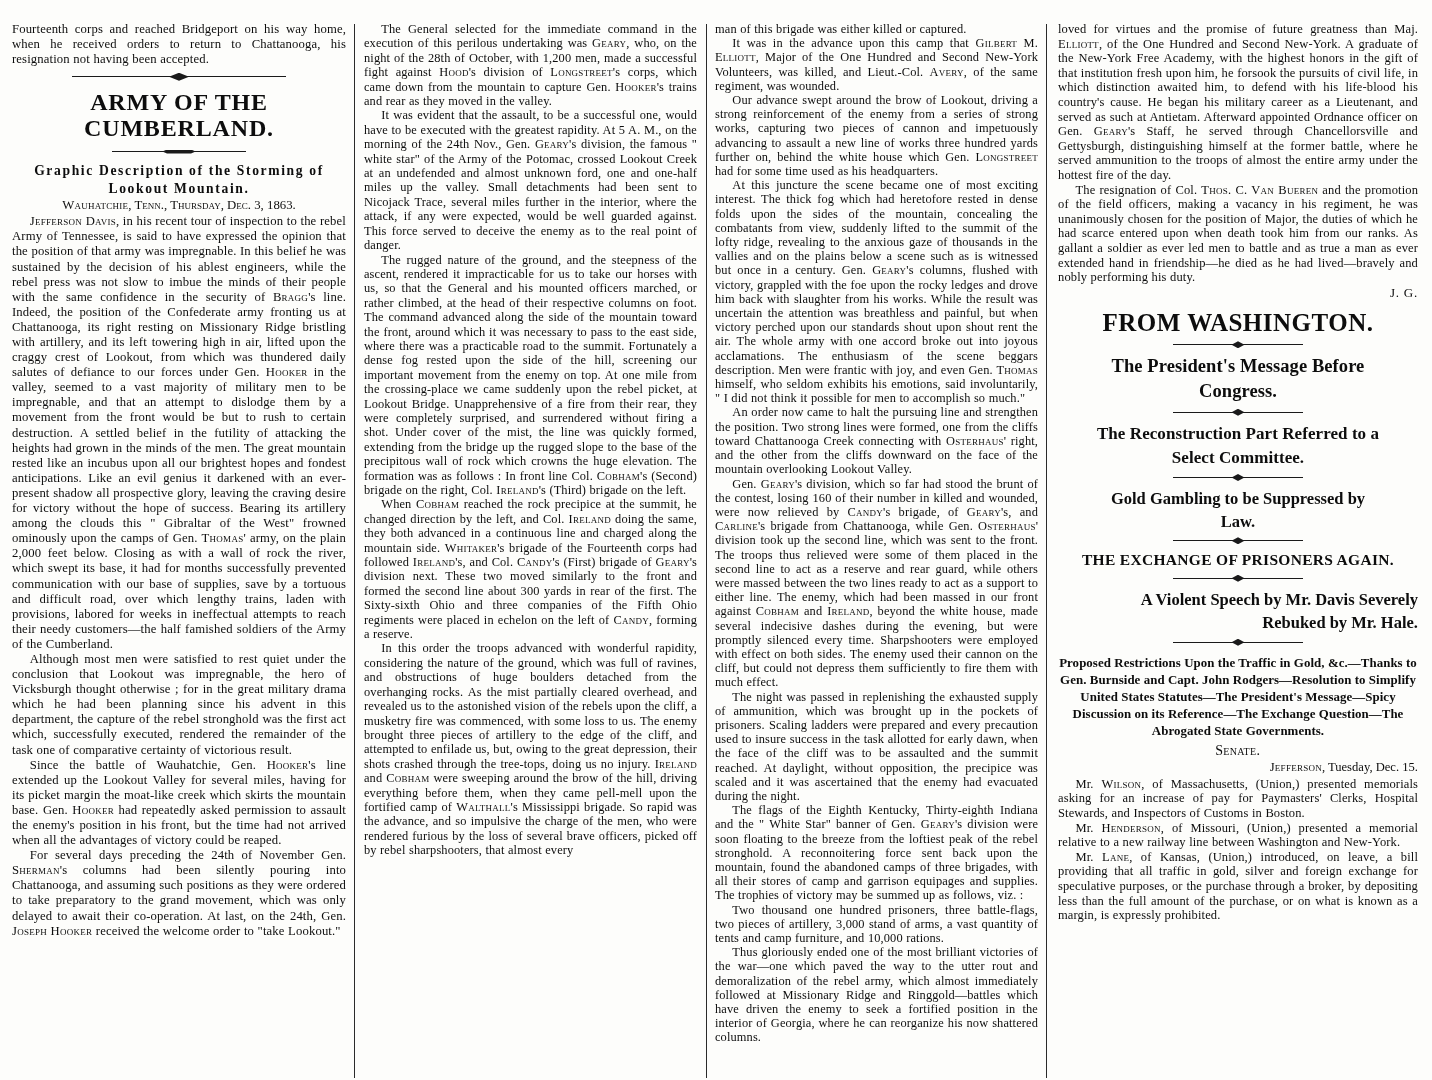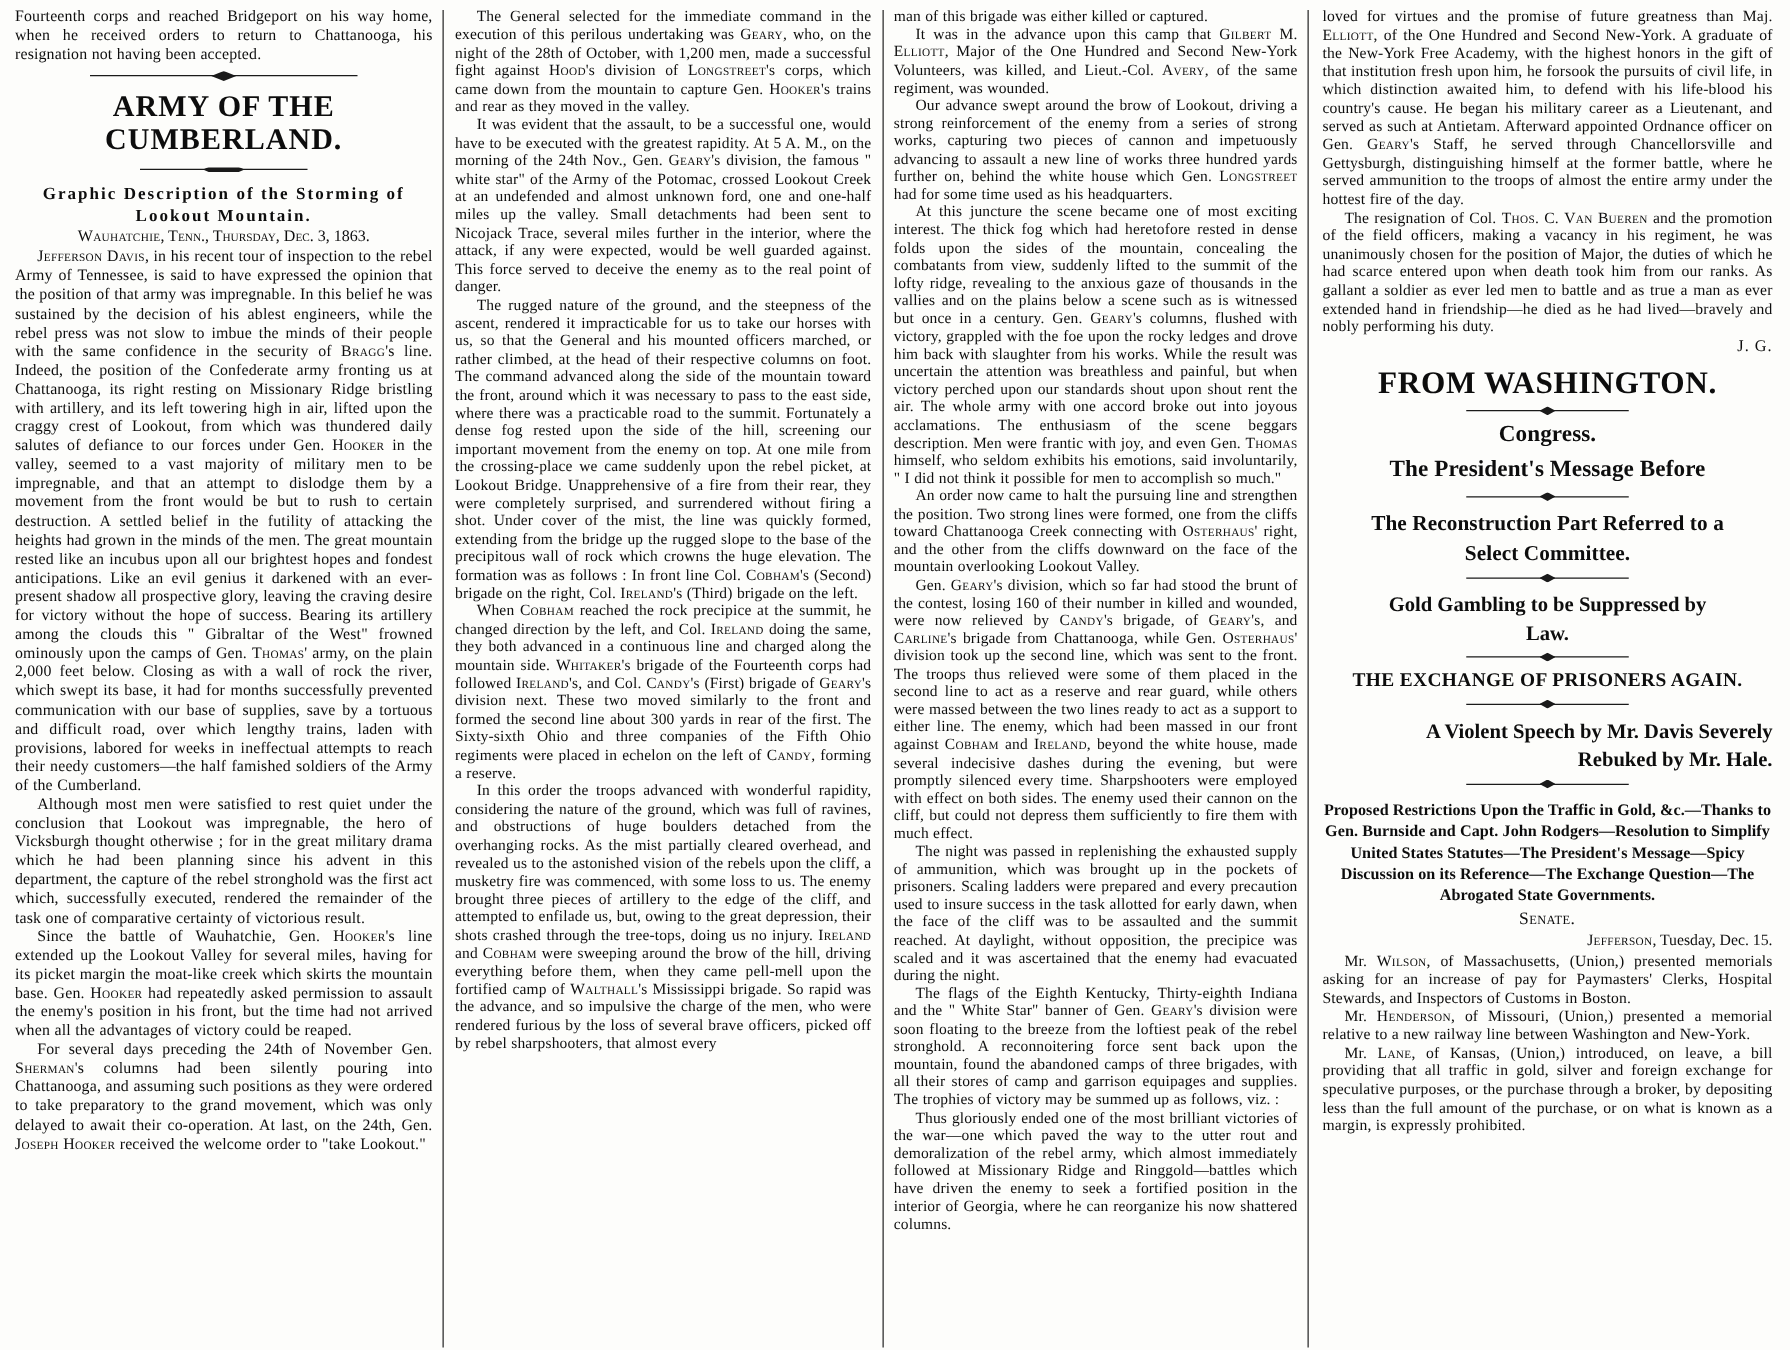--- a/index.html
+++ b/index.html
@@ -15,21 +15,21 @@
     background: #fdfdfb;
     overflow: hidden;
     font-family: "Liberation Serif", "DejaVu Serif", serif;
     color: #0d0d0d;
   }
   .columns {
     display: flex;
     width: 1432px;
     height: 1080px;
     box-sizing: border-box;
-    padding: 6px 4px 0 4px;
+    padding: 22px 4px 0 4px;
   }
   .col {
     box-sizing: border-box;
     position: relative;
     overflow: hidden;
   }
   .col-1 { width: 350px; padding: 0 8px 0 8px; }
   .col-2 { width: 352px; padding: 0 9px 0 10px; }
   .col-3 { width: 340px; padding: 0 8px 0 9px; }
   .col-4 { width: 382px; padding: 0 10px 0 12px; }
@@ -243,37 +243,38 @@
 
     <div class="col col-3">
       <p class="noind">man of this brigade was either killed or captured.</p>
       <p>It was in the advance upon this camp that <span class="sc">Gilbert</span> M. <span class="sc">Elliott</span>, Major of the One Hundred and Second New-York Volunteers, was killed, and Lieut.-Col. <span class="sc">Avery</span>, of the same regiment, was wounded.</p>
       <p>Our advance swept around the brow of Lookout, driving a strong reinforcement of the enemy from a series of strong works, capturing two pieces of cannon and impetuously advancing to assault a new line of works three hundred yards further on, behind the white house which Gen. <span class="sc">Longstreet</span> had for some time used as his headquarters.</p>
       <p>At this juncture the scene became one of most exciting interest. The thick fog which had heretofore rested in dense folds upon the sides of the mountain, concealing the combatants from view, suddenly lifted to the summit of the lofty ridge, revealing to the anxious gaze of thousands in the vallies and on the plains below a scene such as is witnessed but once in a century. Gen. <span class="sc">Geary</span>'s columns, flushed with victory, grappled with the foe upon the rocky ledges and drove him back with slaughter from his works. While the result was uncertain the attention was breathless and painful, but when victory perched upon our standards shout upon shout rent the air. The whole army with one accord broke out into joyous acclamations. The enthusiasm of the scene beggars description. Men were frantic with joy, and even Gen. <span class="sc">Thomas</span> himself, who seldom exhibits his emotions, said involuntarily, " I did not think it possible for men to accomplish so much."</p>
       <p>An order now came to halt the pursuing line and strengthen the position. Two strong lines were formed, one from the cliffs toward Chattanooga Creek connecting with <span class="sc">Osterhaus</span>' right, and the other from the cliffs downward on the face of the mountain overlooking Lookout Valley.</p>
       <p>Gen. <span class="sc">Geary</span>'s division, which so far had stood the brunt of the contest, losing 160 of their number in killed and wounded, were now relieved by <span class="sc">Candy</span>'s brigade, of <span class="sc">Geary</span>'s, and <span class="sc">Carline</span>'s brigade from Chattanooga, while Gen. <span class="sc">Osterhaus</span>' division took up the second line, which was sent to the front. The troops thus relieved were some of them placed in the second line to act as a reserve and rear guard, while others were massed between the two lines ready to act as a support to either line. The enemy, which had been massed in our front against <span class="sc">Cobham</span> and <span class="sc">Ireland</span>, beyond the white house, made several indecisive dashes during the evening, but were promptly silenced every time. Sharpshooters were employed with effect on both sides. The enemy used their cannon on the cliff, but could not depress them sufficiently to fire them with much effect.</p>
       <p>The night was passed in replenishing the exhausted supply of ammunition, which was brought up in the pockets of prisoners. Scaling ladders were prepared and every precaution used to insure success in the task allotted for early dawn, when the face of the cliff was to be assaulted and the summit reached. At daylight, without opposition, the precipice was scaled and it was ascertained that the enemy had evacuated during the night.</p>
       <p>The flags of the Eighth Kentucky, Thirty-eighth Indiana and the " White Star" banner of Gen. <span class="sc">Geary</span>'s division were soon floating to the breeze from the loftiest peak of the rebel stronghold. A reconnoitering force sent back upon the mountain, found the abandoned camps of three brigades, with all their stores of camp and garrison equipages and supplies. The trophies of victory may be summed up as follows, viz. :</p>
+      <p>Two thousand one hundred prisoners, three battle-flags, two pieces of artillery, 3,000 stand of arms, a vast quantity of tents and camp furniture, and 10,000 rations.</p>
       <p>Thus gloriously ended one of the most brilliant victories of the war—one which paved the way to the utter rout and demoralization of the rebel army, which almost immediately followed at Missionary Ridge and Ringgold—battles which have driven the enemy to seek a fortified position in the interior of Georgia, where he can reorganize his now shattered columns.</p>
 
     </div>
 
     <div class="rule dbl"></div>
 
     <div class="col col-4">
       <p class="body noind">loved for virtues and the promise of future greatness than Maj. <span class="sc">Elliott</span>, of the One Hundred and Second New-York. A graduate of the New-York Free Academy, with the highest honors in the gift of that institution fresh upon him, he forsook the pursuits of civil life, in which distinction awaited him, to defend with his life-blood his country's cause. He began his military career as a Lieutenant, and served as such at Antietam. Afterward appointed Ordnance officer on Gen. <span class="sc">Geary</span>'s Staff, he served through Chancellorsville and Gettysburgh, distinguishing himself at the former battle, where he served ammunition to the troops of almost the entire army under the hottest fire of the day.</p>
       <p class="body">The resignation of Col. <span class="sc">Thos</span>. C. <span class="sc">Van</span> <span class="sc">Bueren</span> and the promotion of the field officers, making a vacancy in his regiment, he was unanimously chosen for the position of Major, the duties of which he had scarce entered upon when death took him from our ranks. As gallant a soldier as ever led men to battle and as true a man as ever extended hand in friendship—he died as he had lived—bravely and nobly performing his duty.</p>
       <div class="sig">J. G.</div>
 
       <h1 class="hd-a">FROM WASHINGTON.</h1>
 
       <div class="orn small"></div>
 
+      <div class="hd-b">The President's Message Before</div>
       <div class="hd-b" style="margin-top:0;">Congress.</div>
-      <div class="hd-b">The President's Message Before</div>
 
       <div class="orn small"></div>
 
       <div class="hd-c">The Reconstruction Part Referred to a</div>
       <div class="hd-c" style="margin-top:0;">Select Committee.</div>
 
       <div class="orn small"></div>
 
       <div class="hd-d">Gold Gambling to be Suppressed by</div>
       <div class="hd-d" style="margin-top:0;">Law.</div>

